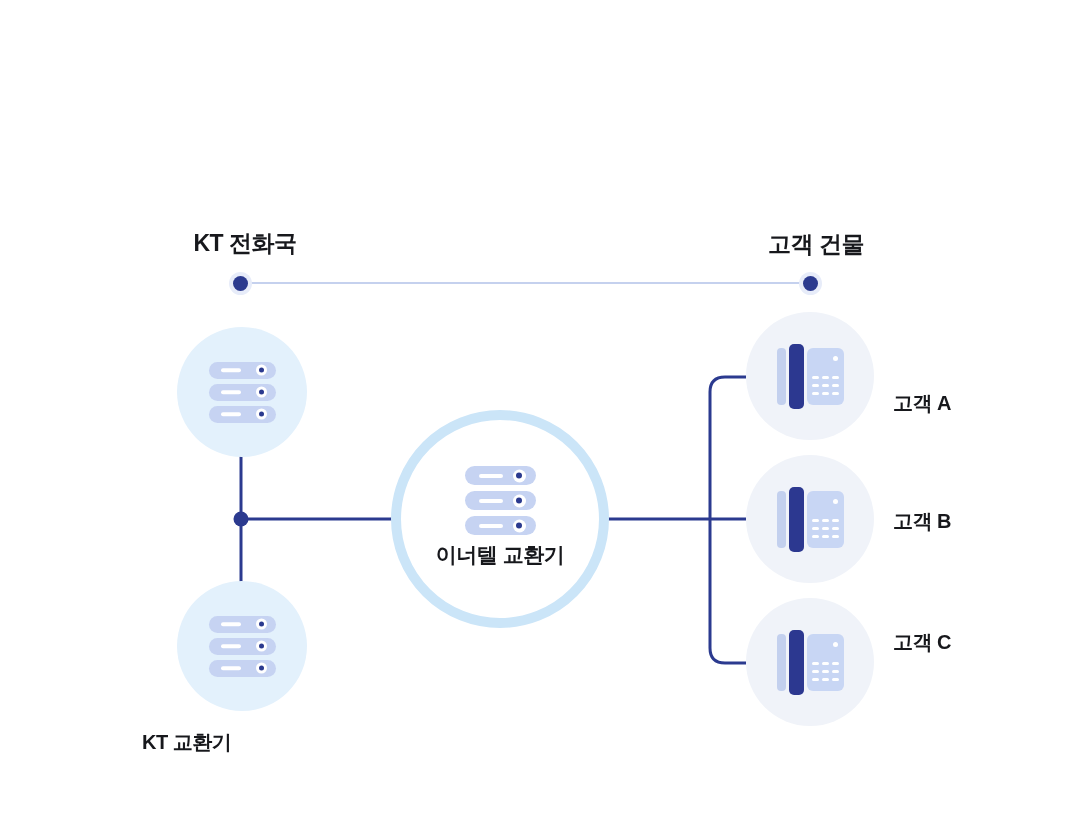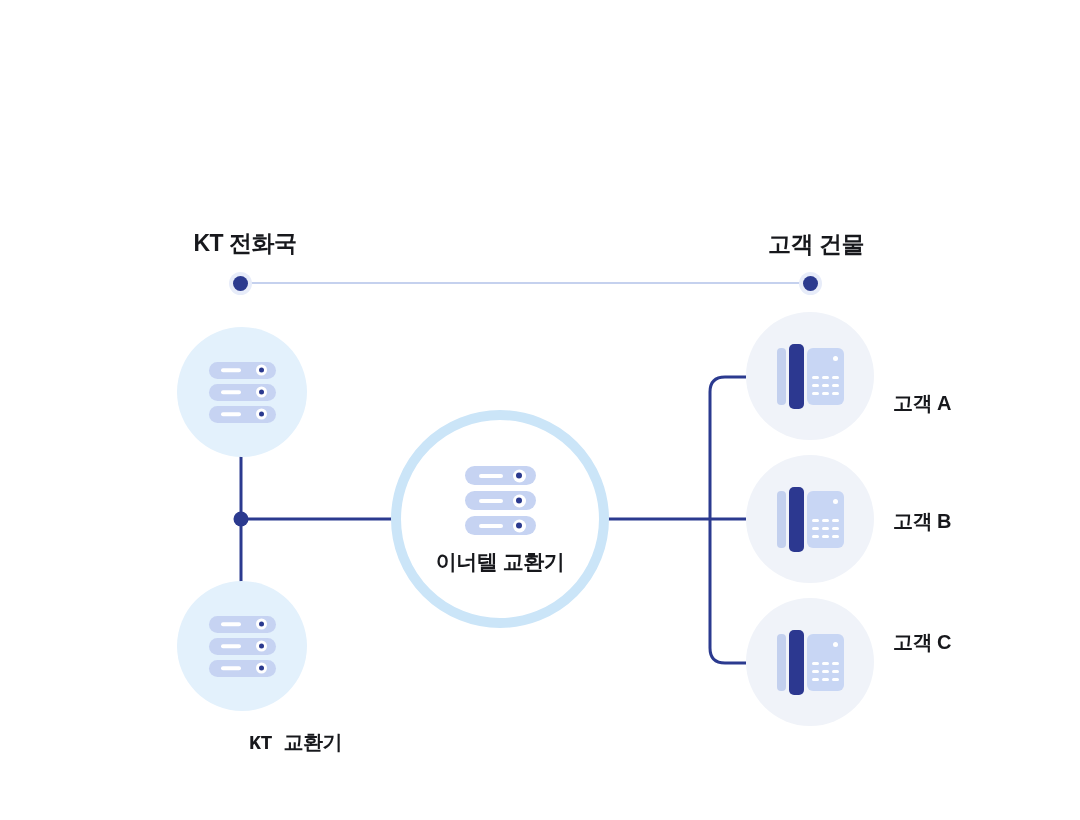--- a/index.html
+++ b/index.html
@@ -5,21 +5,21 @@
   * { margin:0; padding:0; box-sizing:border-box; }
   html,body { width:1080px; height:820px; background:#ffffff; }
   body { font-family:"Liberation Sans","DejaVu Sans",sans-serif; color:#17181c; }
   .canvas { position:relative; width:1080px; height:820px; background:#ffffff; border-radius:24px; overflow:hidden;padding-left:48px; }
 
   
   .group-title { position:absolute; width:200px; text-align:center; font-size:23px; font-weight:bold; letter-spacing:-0.5px; }
   .title-left  { left:145px; top:228px; }
   .title-right { left:716px; top:229px; }
   .node-label  { position:absolute; font-size:20px; font-weight:bold; letter-spacing:-0.5px; }
-  .label-kt-exchange { left:142px; top:729px; width:200px; text-align:right;font-family:Liberation Mono, monospace; }
+  .label-kt-exchange { left:142px; top:729px; width:200px; text-align:left; }
   .customer-label { left:893px; }
   .label-cust-a { top:364px;margin-top:26px; }
   .label-cust-b { top:508px; }
   .label-cust-c { top:629px; }
 
   
   .top-line { position:absolute; left:240px; top:282px; width:570px; height:2px; background:#c5d1ee; }
   .end-dot  { position:absolute; top:275.5px; width:15px; height:15px; border-radius:50%;
               background:#2b3a8f; box-shadow:0 0 0 4px #e7ecf9; }
   .dot-left  { left:232.5px; }
@@ -28,21 +28,21 @@
   
   svg.lines { position:absolute; left:0; top:0; }
 
   
   .node-circle { position:absolute; border-radius:50%; display:flex; align-items:center; justify-content:center; }
   .office-circle { width:130px; height:130px; background:#e3f1fc; left:177px; }
   .office-top    { top:327px; }
   .office-bottom { top:581px; }
   .center-circle { width:218px; height:218px; left:391px; top:410px; background:#ffffff;
                    border:10px solid #cbe5f8; flex-direction:column; justify-content:flex-start;
-                   padding-top:46px; gap:13px;align-items:center; }
+                   padding-top:46px; gap:6px;align-items:center; }
   .center-circle .node-label { position:static; font-size:21px; }
   .phone-circle { width:128px; height:128px; background:#f0f3f9; left:746px; }
   .phone-a { top:312px; } .phone-b { top:455px; } .phone-c { top:598px; }
 
   
   .srv { display:flex; flex-direction:column; }
   .srv-bar { position:relative; background:#c6d3f2; }
   .srv .dash { position:absolute; top:50%; transform:translateY(-50%); background:#ffffff; border-radius:2.5px; }
   .srv .led  { position:absolute; top:50%; transform:translateY(-50%); background:#ffffff; border-radius:50%; }
   .srv .led::after { content:""; position:absolute; border-radius:50%; background:#2b3a8f; }

